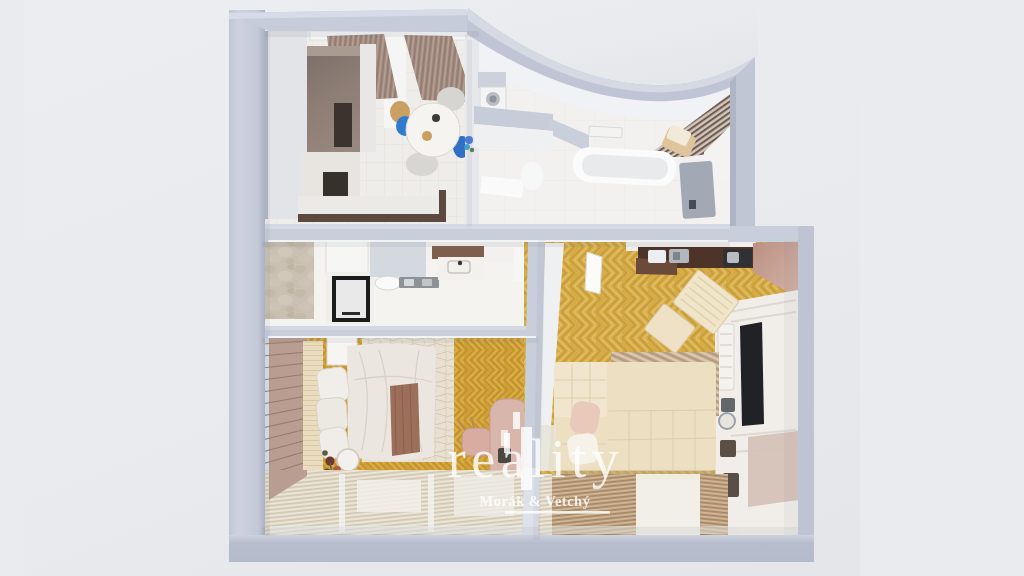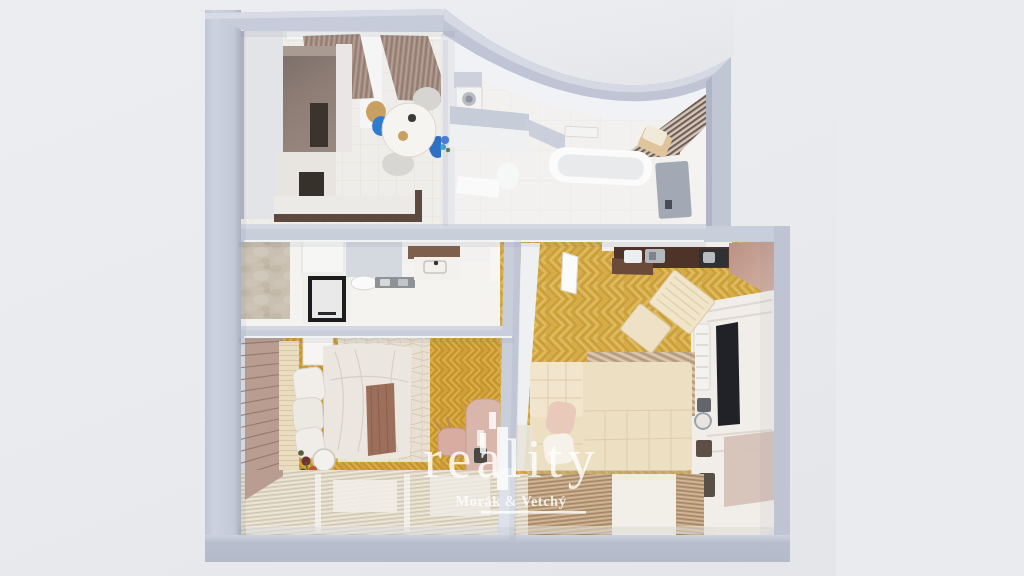--- a/index.html
+++ b/index.html
@@ -1,17 +1,17 @@
 <!DOCTYPE html>
 <html><head>
 <meta charset="utf-8">
 <style>
   html,body{margin:0;padding:0;background:#e9ebee;}
   #stage{position:relative;width:836px;height:576px;overflow:hidden;
-         font-family:"Liberation Serif", serif;}
+         font-family:"Liberation Serif", serif;padding-left:24px;}
 </style>
 </head>
 <body>
 <div id="stage">
 <svg width="1024" height="576" viewBox="0 0 1024 576" xmlns="http://www.w3.org/2000/svg">
 <defs>
   <linearGradient id="bg" x1="0" y1="0" x2="0.7" y2="1">
     <stop offset="0" stop-color="#ebedf0"></stop>
     <stop offset="0.6" stop-color="#e8eaee"></stop>
     <stop offset="1" stop-color="#e4e6ea"></stop>

